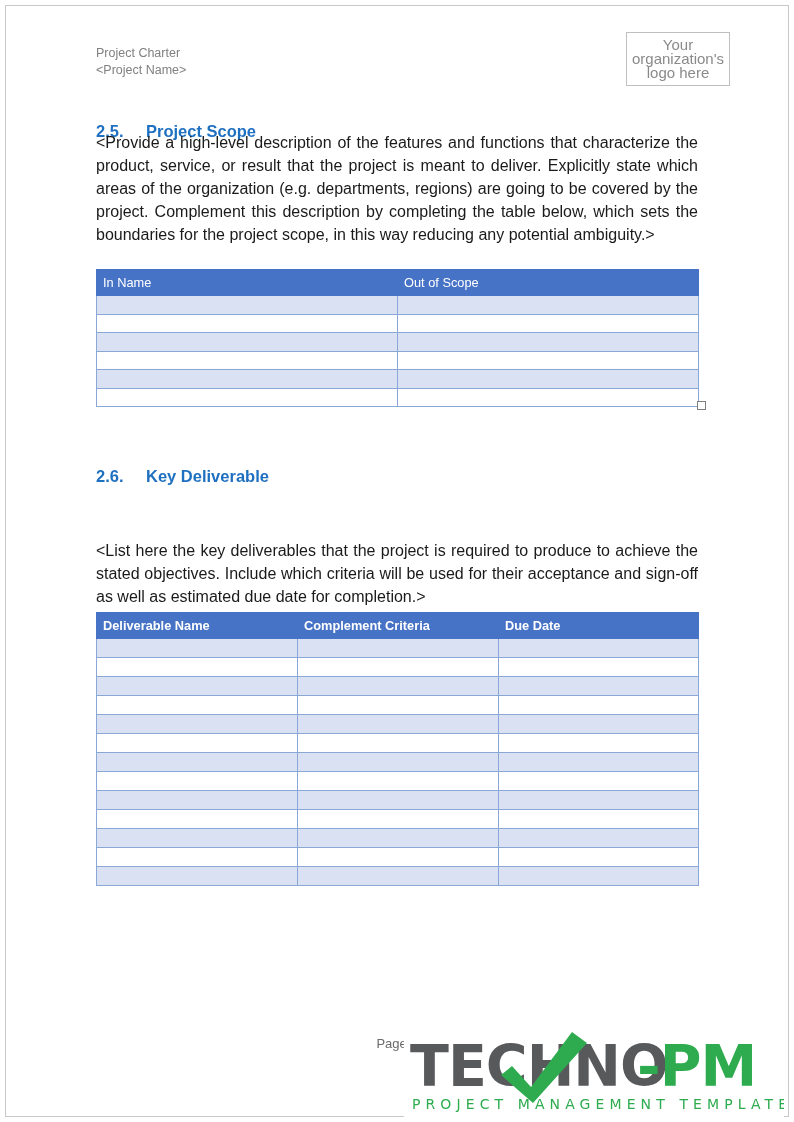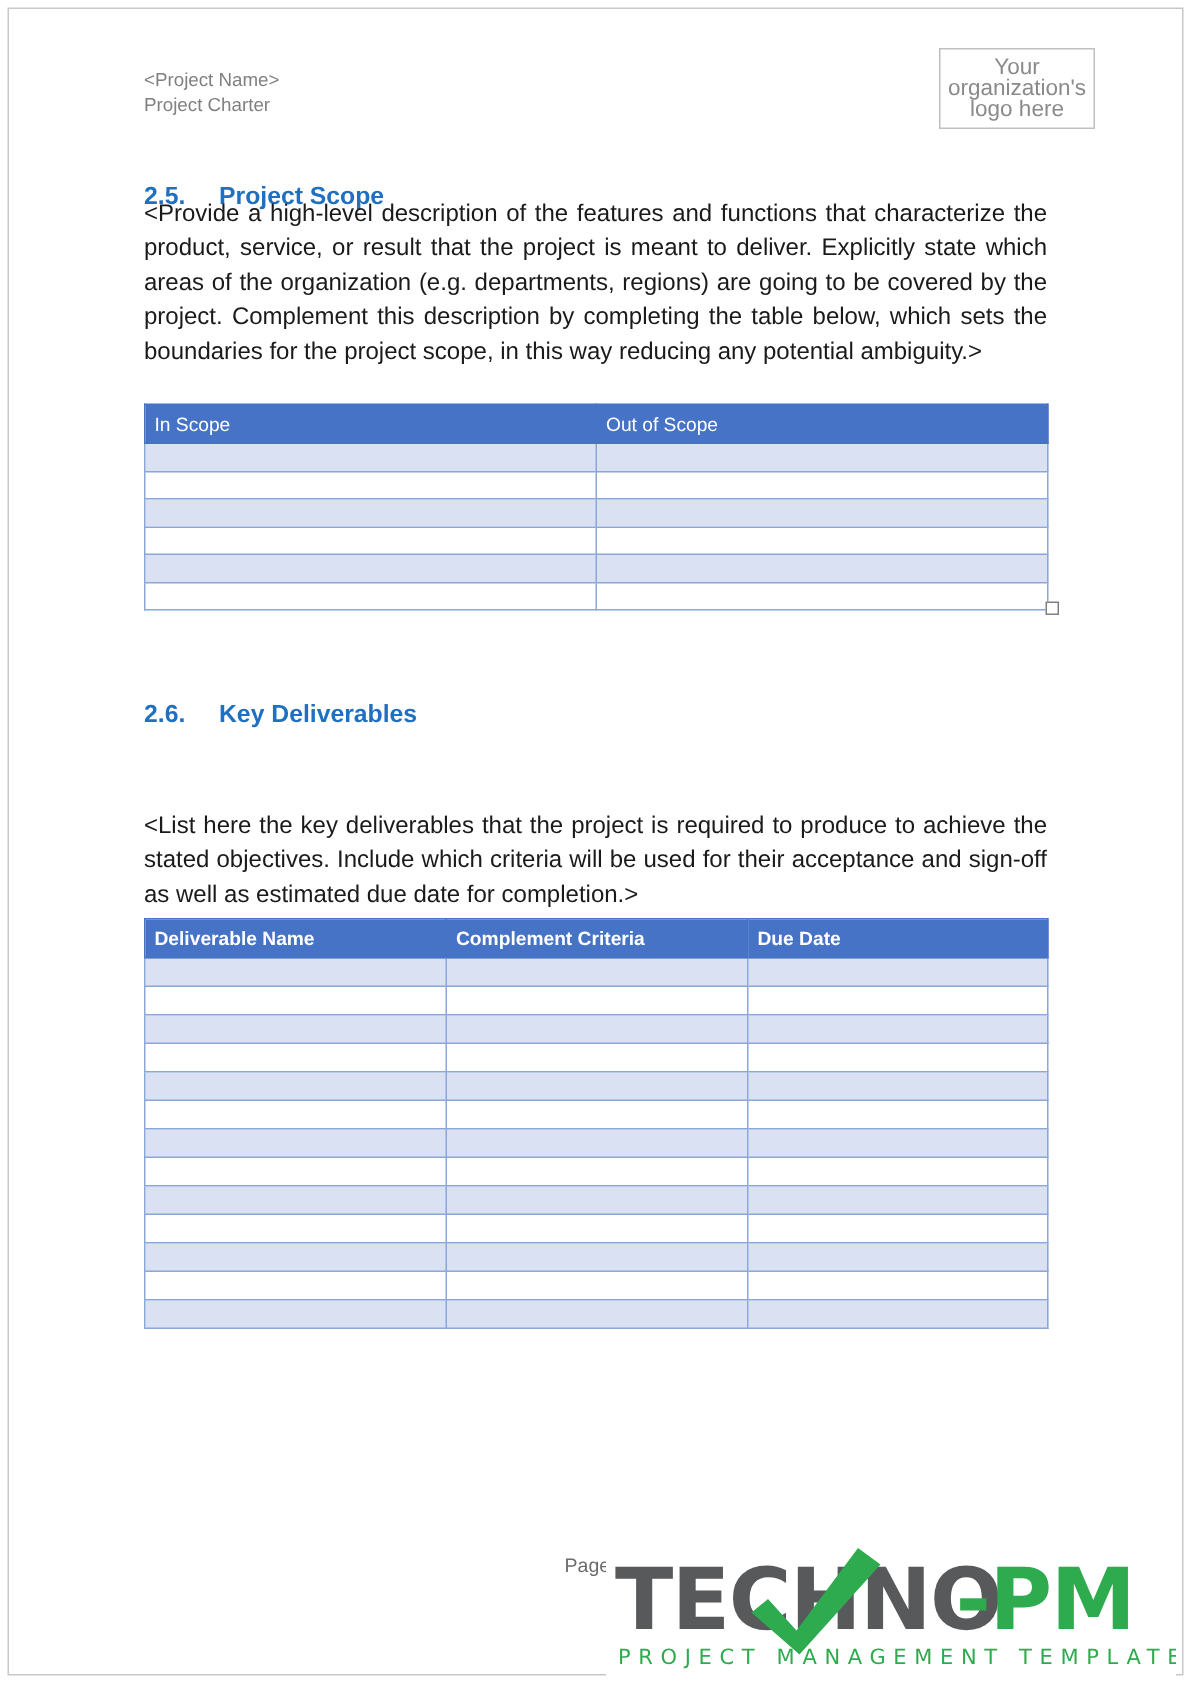--- a/index.html
+++ b/index.html
@@ -162,22 +162,22 @@
   .brand svg { display: block; }
 </style>
 </head>
 <body>
 
 <div class="page">
 
   <div class="page-border"></div>
 
   <div class="doc-header">
+    <div class="line">Project Charter</div>
     <div class="line">&lt;Project Name&gt;</div>
-    <div class="line">Project Charter</div>
   </div>
 
   <div class="logo-box">
     <span>Your</span>
     <span>organization's</span>
     <span>logo here</span>
   </div>
 
   <div class="h2" style="top:98px;margin-top:24px;">
     <span class="num">2.5.</span><span>Project Scope</span>
@@ -185,21 +185,21 @@
 
   <div class="para" style="top:131px;">&lt;Provide a high-level description of the features and functions that characterize the product, service, or result that the project is meant to deliver. Explicitly state which areas of the organization (e.g. departments, regions) are going to be covered by the project. Complement this description by completing the table below, which sets the boundaries for the project scope, in this way reducing any potential ambiguity.&gt;</div>
 
   <table class="tbl" id="table-scope">
     <colgroup>
         <col class="c1">
         <col class="c2">
       </colgroup>
     <thead>
       <tr>
-        <th>In Scope</th>
+        <th>In Name</th>
         <th>Out of Scope</th>
       </tr>
     </thead>
     <tbody>
       <tr class="shade">
         <td></td>
         <td></td>
       </tr>
       <tr class="plain">
         <td></td>
@@ -220,21 +220,21 @@
       <tr class="plain">
         <td></td>
         <td></td>
       </tr>
     </tbody>
   </table>
 
   <div class="resize-handle"></div>
 
   <div class="h2" style="top:467px;">
-    <span class="num">2.6.</span><span>Key Deliverables</span>
+    <span class="num">2.6.</span><span>Key Deliverable</span>
   </div>
 
   <div class="para" style="top:500px;margin-top:39px;">&lt;List here the key deliverables that the project is required to produce to achieve the stated objectives. Include which criteria will be used for their acceptance and sign-off as well as estimated due date for completion.&gt;</div>
 
   <table class="tbl bold-head" id="table-deliverables">
     <colgroup>
         <col class="c1">
         <col class="c2">
         <col class="c3">
       </colgroup>

